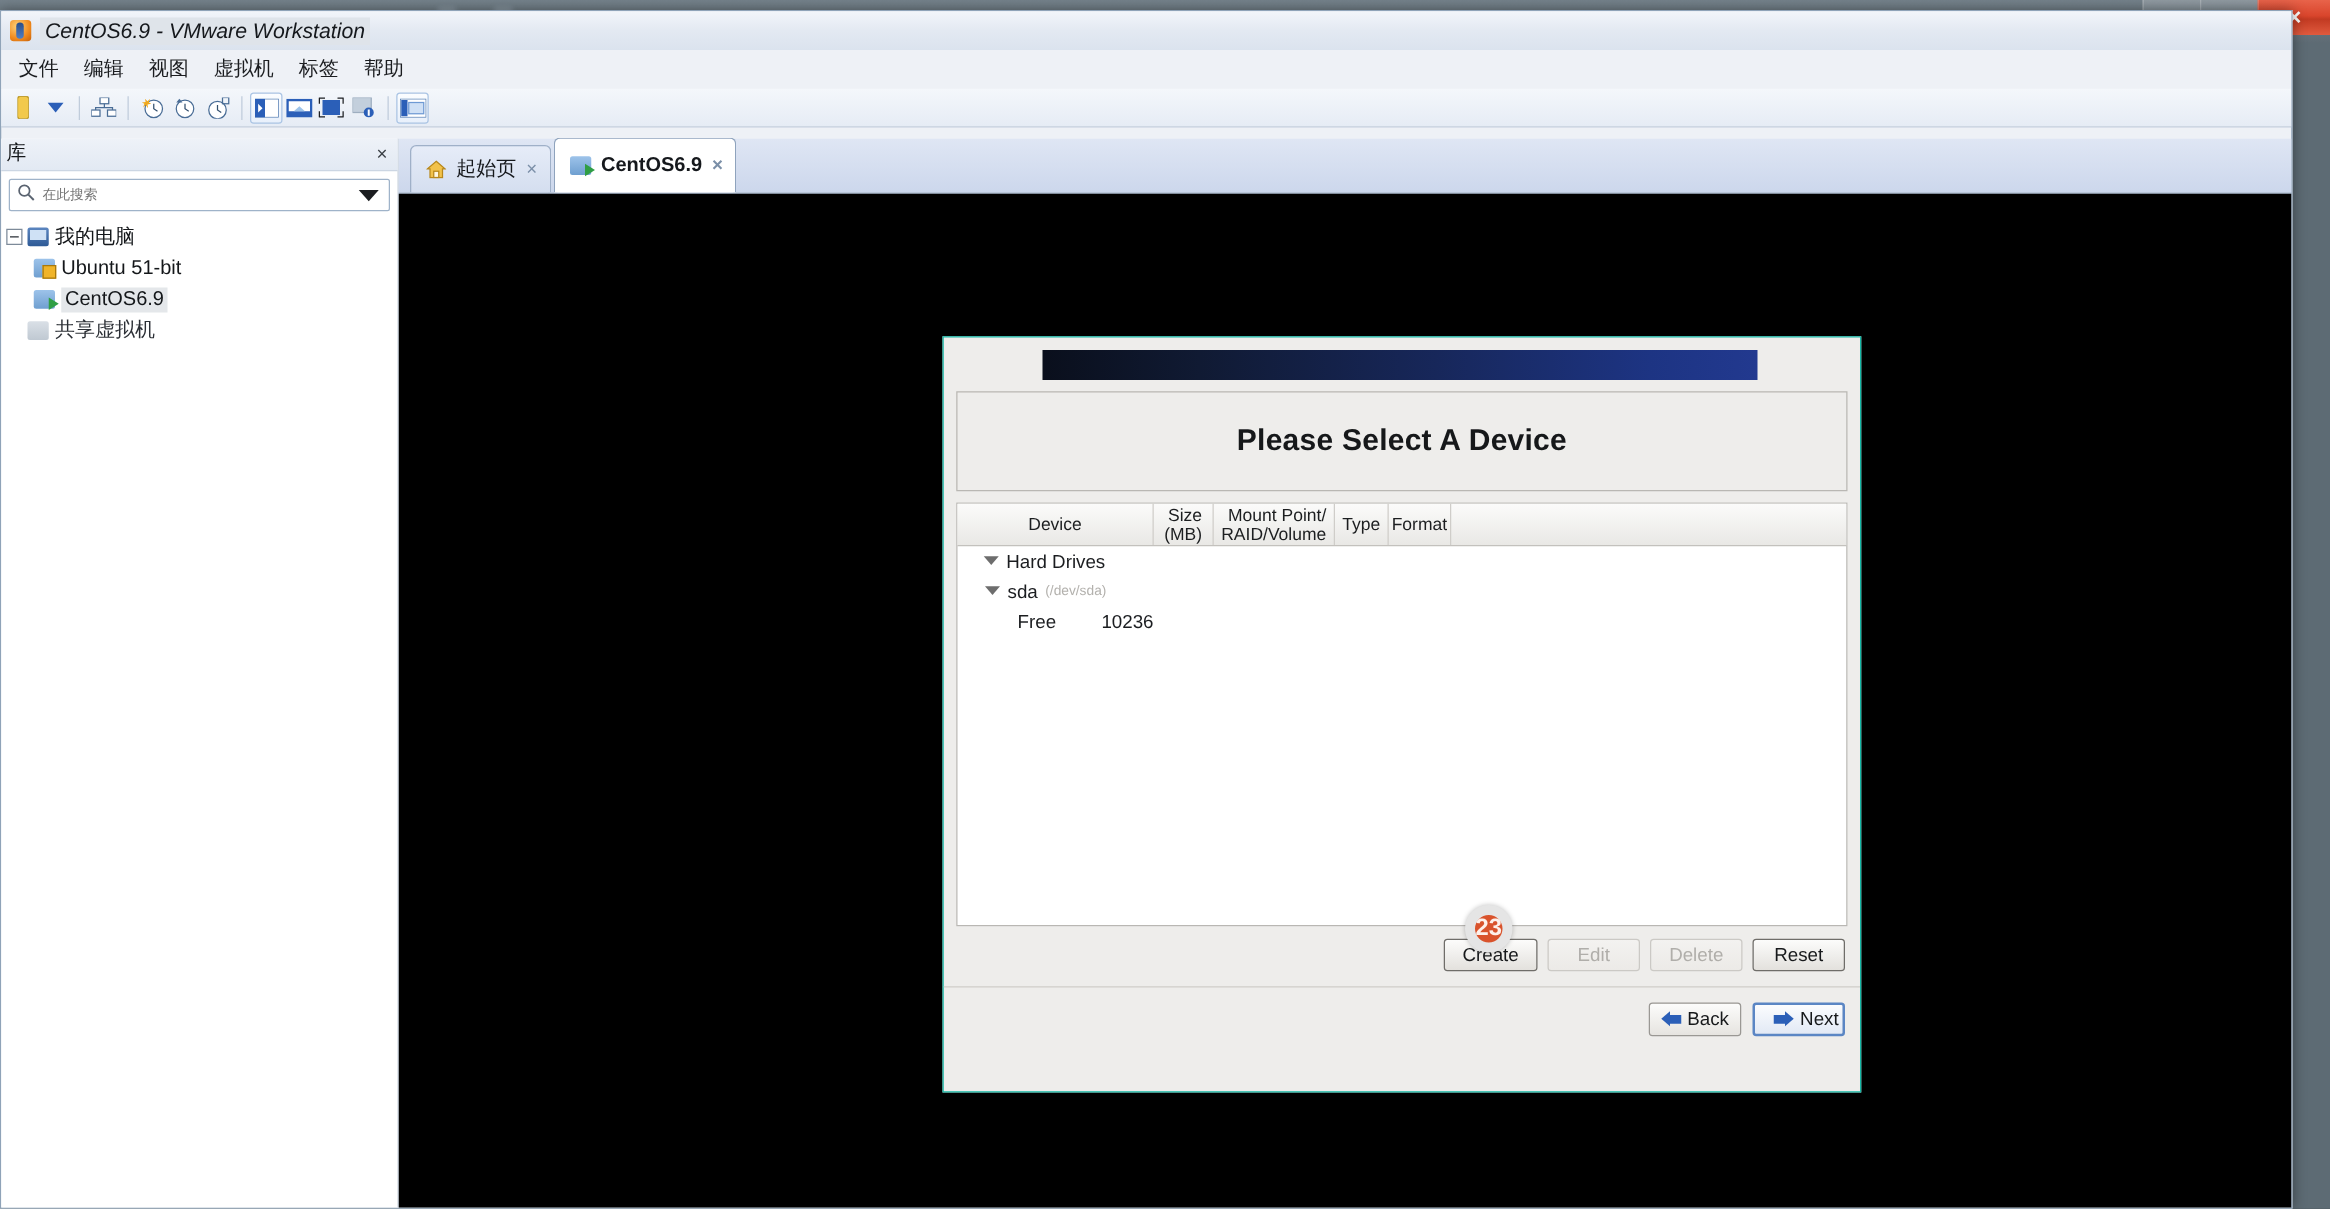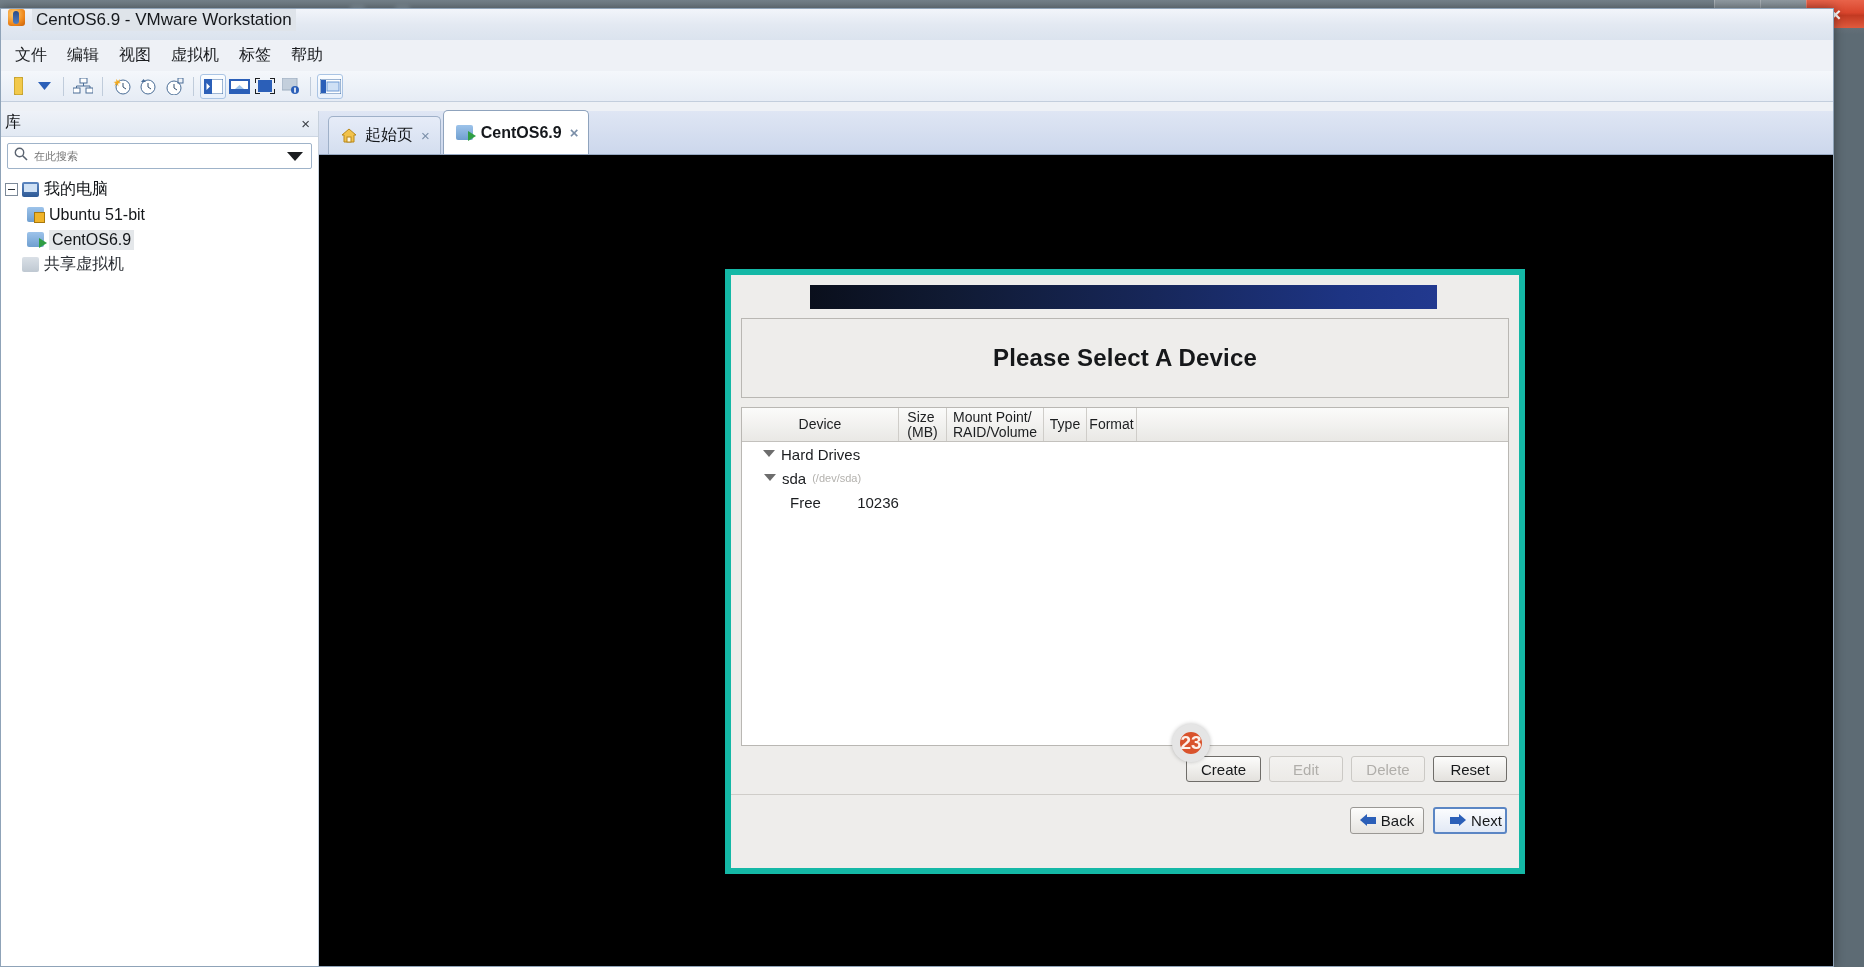--- a/index.html
+++ b/index.html
@@ -44,21 +44,21 @@
   
   .vmw {
     position: absolute; left: 0; top: 8px; width: 1834px; height: 959px;
     background: #eef1f6;
     border: 1px solid #8fa3b8;
     box-shadow: 0 0 10px rgba(0,0,0,.4);
   }
   .titlebar {
     height: 31px; position: relative;
     background: linear-gradient(180deg,#f2f5fa 0%,#e3e9f2 50%,#dbe3ee 100%);
-    display: flex; align-items: flex-start;
+    display: flex; align-items: center; font-style: italic;
   }
   .app-icon {
     width: 17px; height: 17px; margin: 0 7px 0 7px; border-radius: 3px;
     background: radial-gradient(circle at 35% 30%,#ffd37a,#f08a1e 60%,#c75f07);
     position: relative;
   }
   .app-icon:after {
     content:""; position:absolute; left:5px; top:2px; width:6px; height:13px;
     background: linear-gradient(180deg,#2a4c87,#4f7fc4); border-radius: 3px;
   }
@@ -150,42 +150,42 @@
   .tab .tclose { font-size: 15px; color: #7b8fa8; cursor: pointer; }
 
   
   .vmscreen {
     position: absolute; left: 318px; top: 146px; right: 0; bottom: 0;
     background: #000;
   }
 
   
   .dialog {
-    position: absolute; left: 725px; top: 269px; width: 800px; height: 605px;
-    background: #eeedeb; border: 6px solid #14b8a6;
+    position: absolute; left: 754px; top: 269px; width: 735px; height: 605px;
+    background: #eeedeb; border: 1px solid #14b8a6;
   }
   .banner-wrap { padding: 10px 10px 0 10px; }
   .banner {
     height: 24px; margin-left: 69px; margin-right: 72px;
     background: linear-gradient(90deg,#0a0f1c 0%,#101a33 22%,#17275a 55%,#1d3483 85%,#22398f 100%);
   }
   .panel {
     margin: 9px 10px 0 10px; background: #eeedeb; border: 1px solid #b9b7b3;
     height: 80px; display: flex; align-items: center; justify-content: center;
   }
   .panel h1 { font-size: 24px; font-weight: bold; color: #16181a; letter-spacing: .2px; }
 
   .table-wrap {
     margin: 9px 10px 0 10px; border: 1px solid #b9b7b3; background: #fff;
     height: 339px; display: flex; flex-direction: column;
   }
   .thead { display: flex; height: 34px; background: linear-gradient(180deg,#fbfbfa,#e9e8e5);
            border-bottom: 1px solid #c3c1bd; }
   .th {
-    display: flex; align-items: center; justify-content: center; text-align: left;
+    display: flex; align-items: center; justify-content: center; text-align: right;
     font-size: 14px; color: #1c1e20; line-height: 1.05;
     border-right: 1px solid #cfcdc9; padding: 0 4px;
   }
   .th.c-device { width: 157px; }
   .th.c-size   { width: 48px; }
   .th.c-mount  { width: 97px; }
   .th.c-type   { width: 43px; }
   .th.c-format { width: 50px; }
   .th.c-rest   { flex: 1; border-right: none; }
 

